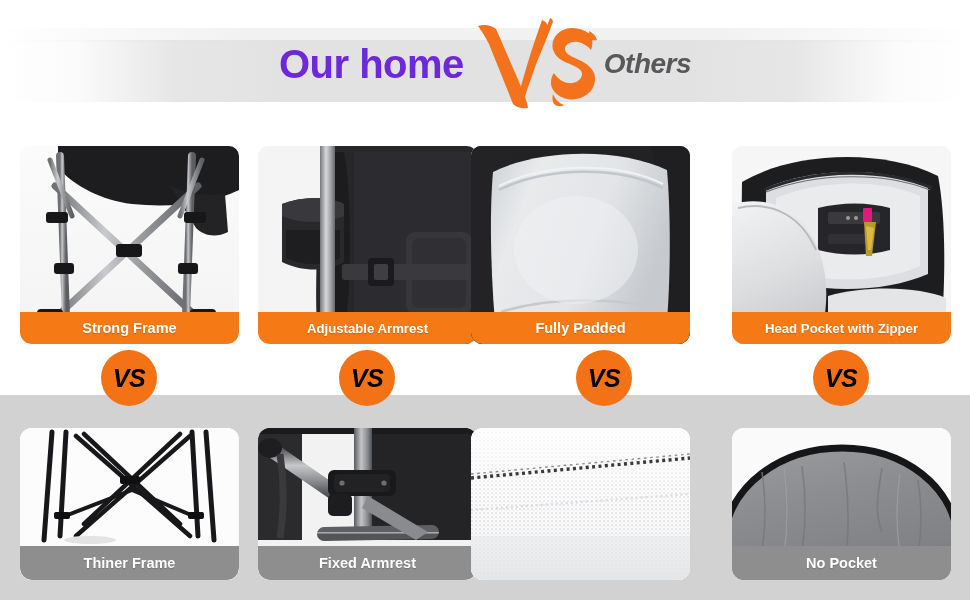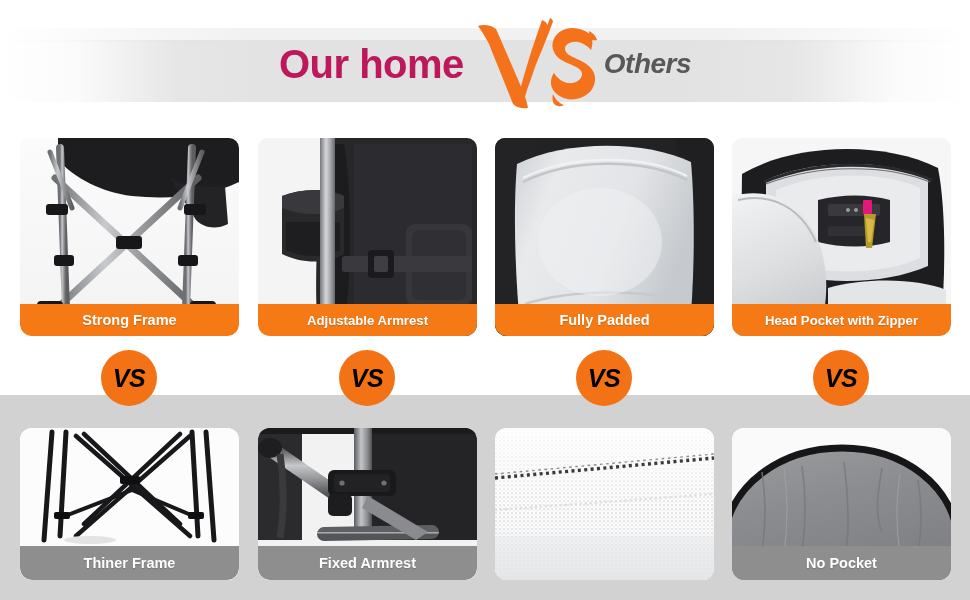--- a/index.html
+++ b/index.html
@@ -58,21 +58,21 @@
     width: 970px;
     height: 132px;
     display: flex;
     align-items: center;
     justify-content: center;
     gap: 0px;
   }
   .title-left {
     font-size: 40px;
     font-weight: bold;
-    color: #be185d;
+    color: #6d28d9;
     letter-spacing: -0.5px;
     line-height: 1;
     padding-bottom: 4px;
   }
   .title-right {
     font-size: 28px;
     font-weight: bold;
     font-style: italic;
     color: #58585a;
     letter-spacing: -0.5px;
@@ -98,26 +98,27 @@
   #row-bottom { top: 428px; height: 152px; }
 
   .card {
     position: absolute;
     width: 219px;
     overflow: hidden;
     background: #f2f2f2;
   }
   .card.c0 { left: 20px; }
   .card.c1 { left: 258px; }
-  .card.c2 { left: 495px; }
+  .card.c2 { left: 471px; }
   .card.c3 { left: 732px; }
 
   #row-top .card {
     height: 198px;
     border-radius: 10px 10px 12px 12px;
+    margin-top: 8px;
   }
   #row-bottom .card {
     height: 152px;
     border-radius: 12px;
   }
 
   .photo {
     position: absolute;
     left: 0;
     top: 0;

